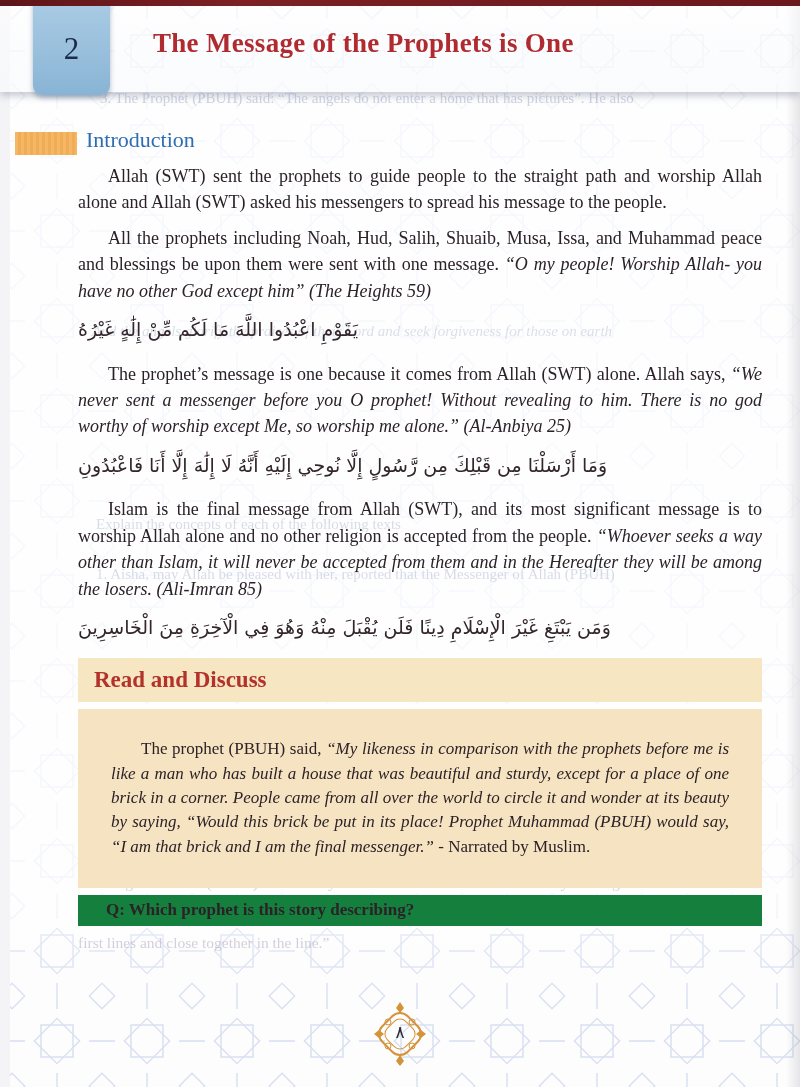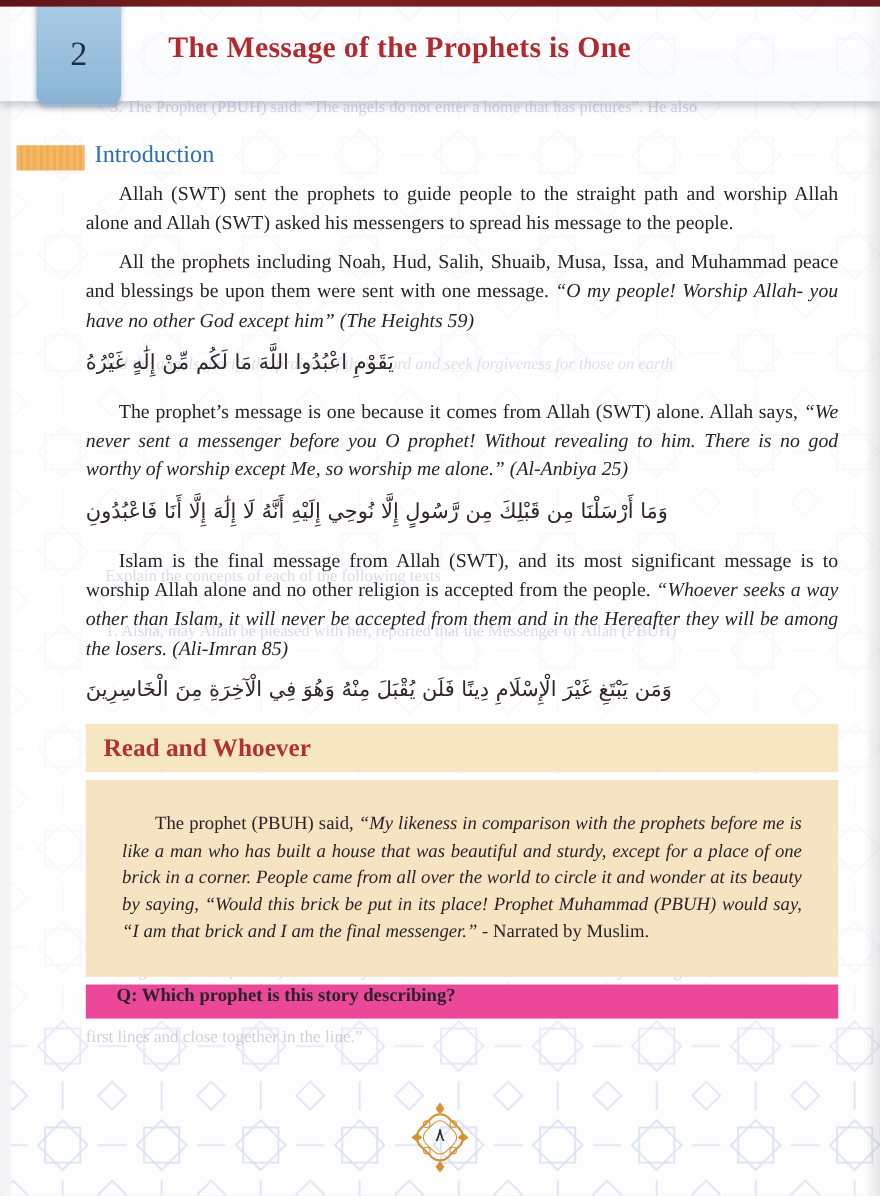--- a/index.html
+++ b/index.html
@@ -37,21 +37,21 @@
     text-indent:30px;margin:0 0 9px 0;}
   .q-italic{font-style:italic;}
   .arabic{direction:rtl;text-align:left;font-family:"DejaVu Sans",sans-serif;
     font-size:19px;color:#33262b;margin:9px 0 15px 0;line-height:1.7;}
 
   .rd-band{background:#f6e6c2;height:44px;display:flex;align-items:center;margin-top:14px;}
   .rd-heading{font-size:23px;font-weight:600;color:#b3322b;padding-left:16px;}
   .rd-gap{height:7px;}
   .hadith-block{background:#f6e3c1;padding:12px 17px 13px 17px;}
   .hadith-text{font-size:17px;line-height:1.43;color:#2b2228;text-align:justify;text-indent:30px;margin:16px;}
-  .q-band{background:#ec4899;height:31px;display:flex;margin-top:7px;}
+  .q-band{background:#15803d;height:31px;display:flex;align-items:center;margin-top:7px;}
   .q-text{font-size:17px;font-weight:bold;color:#2b2228;padding-left:28px;}
 
   .ghost{position:absolute;z-index:3;font-size:15px;color:#9aa6c2;white-space:nowrap;}
   .ghost.it{font-style:italic;}
   .g1{top:90px;left:100px;opacity:.50;}
   .g2{top:105px;left:78px;opacity:.50;}
   .g3{top:120px;left:78px;opacity:.62;font-style:italic;}
   .g4{top:323px;left:92px;opacity:.35;}
   .g5{top:516px;left:96px;opacity:.38;}
   .g6{top:566px;left:96px;opacity:.38;text-align:center;}
@@ -119,21 +119,21 @@
 
     <p class="body-par"><span>The prophet’s message is one because it comes from Allah (SWT) alone. Allah says, </span><span class="q-italic">“We never sent a messenger before you O prophet! Without revealing to him. There is no god worthy of worship except Me, so worship me alone.” (Al-Anbiya 25)</span></p>
 
     <div class="arabic">وَمَا أَرْسَلْنَا مِن قَبْلِكَ مِن رَّسُولٍ إِلَّا نُوحِي إِلَيْهِ أَنَّهُ لَا إِلَٰهَ إِلَّا أَنَا فَاعْبُدُونِ</div>
 
     <p class="body-par"><span>Islam is the final message from Allah (SWT), and its most significant message is to worship Allah alone and no other religion is accepted from the people. </span><span class="q-italic">“Whoever seeks a way other than Islam, it will never be accepted from them and in the Hereafter they will be among the losers. (Ali-Imran 85)</span></p>
 
     <div class="arabic">وَمَن يَبْتَغِ غَيْرَ الْإِسْلَامِ دِينًا فَلَن يُقْبَلَ مِنْهُ وَهُوَ فِي الْآخِرَةِ مِنَ الْخَاسِرِينَ</div>
 
     <div class="rd-band">
-      <span class="rd-heading">Read and Whoever</span>
+      <span class="rd-heading">Read and Discuss</span>
     </div>
     <div class="rd-gap"></div>
     <div class="hadith-block">
       <p class="hadith-text"><span>The prophet (PBUH) said, </span><span class="q-italic">“My likeness in comparison with the prophets before me is like a man who has built a house that was beautiful and sturdy, except for a place of one brick in a corner. People came from all over the world to circle it and wonder at its beauty by saying, “Would this brick be put in its place! Prophet Muhammad (PBUH) would say, “I am that brick and I am the final messenger.”</span><span> - Narrated by Muslim.</span></p>
     </div>
     <div class="q-band">
       <span class="q-text">Q: Which prophet is this story describing?</span>
     </div>
 
   </div>

